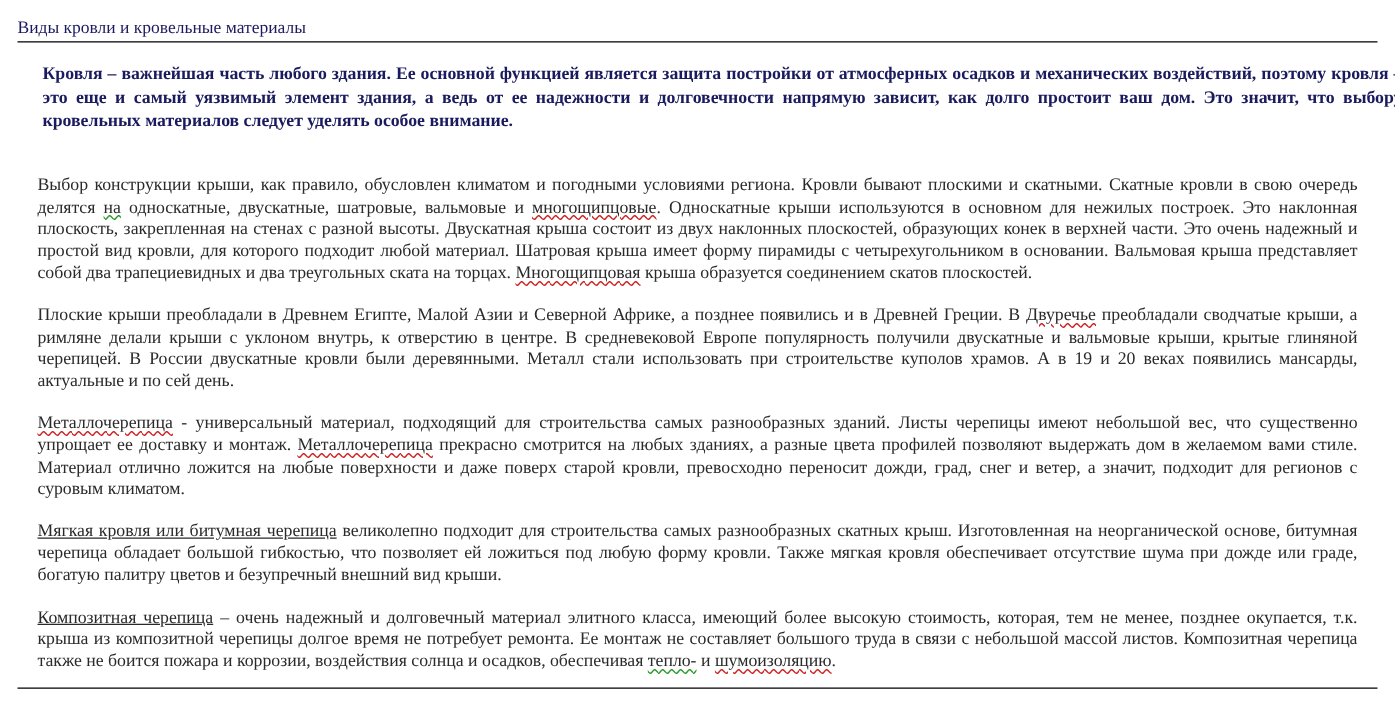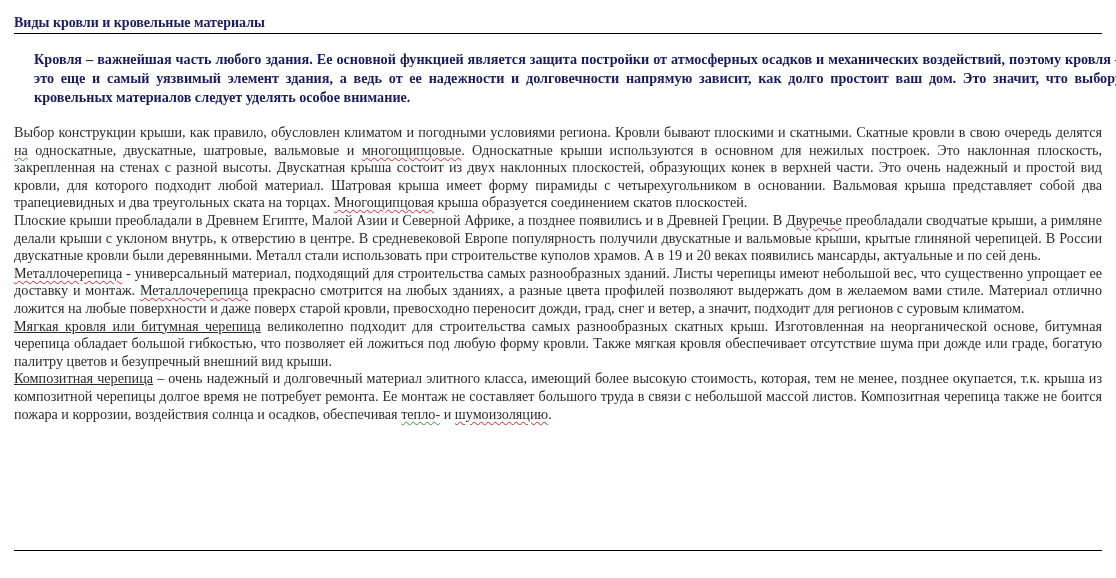--- a/index.html
+++ b/index.html
@@ -1,36 +1,36 @@
 <!DOCTYPE html>
 <html><head>
 <meta charset="utf-8">
 <style>
   html, body { margin: 0; padding: 0; background: #ffffff; }
   body { width: 1116px; height: 578px; overflow: hidden; position: relative; }
   .page { position: absolute; left: 14px; top: 0; width: 1088px; }
   .title {
     position: absolute; left: 0; top: 15px;
-    font-family: "Liberation Serif", serif; font-weight: bold;
+    font-family: "Liberation Serif", serif; font-weight: normal;
     font-size: 14px; color: #1a1a5e; white-space: nowrap;
   }
   .rule-top { position: absolute; left: 0; top: 33px; width: 1088px; height: 1px; background: #000; }
   .lead {
     position: absolute; left: 0; top: 50px; width: 1088px;
     font-family: "Liberation Serif", serif; font-weight: bold;
     font-size: 14.2px; line-height: 19px; color: #1a1a5e;
     text-align: justify;
     margin-left: 20px;
   }
   .body {
     position: absolute; left: 0; top: 124px; width: 1088px;
     font-family: "Liberation Serif", serif;
     font-size: 14.2px; line-height: 17.6px; color: #2a2a2a;
   }
-  .body p { margin: 0; text-align: justify; }
+  .body p { margin: 16px; text-align: justify; }
   .ul { text-decoration: underline; }
   .sp { text-decoration: underline wavy #d02020; text-decoration-thickness: 1px; text-underline-offset: 2px; }
   .gr { text-decoration: underline wavy #2a9a2a; text-decoration-thickness: 1px; text-underline-offset: 2px; }
   .rule-bottom { position: absolute; left: 0; top: 550px; width: 1088px; height: 1px; background: #000; }
 </style>
 </head>
 <body>
 
 <div class="page">
   <div class="title">Виды кровли и кровельные материалы</div>

